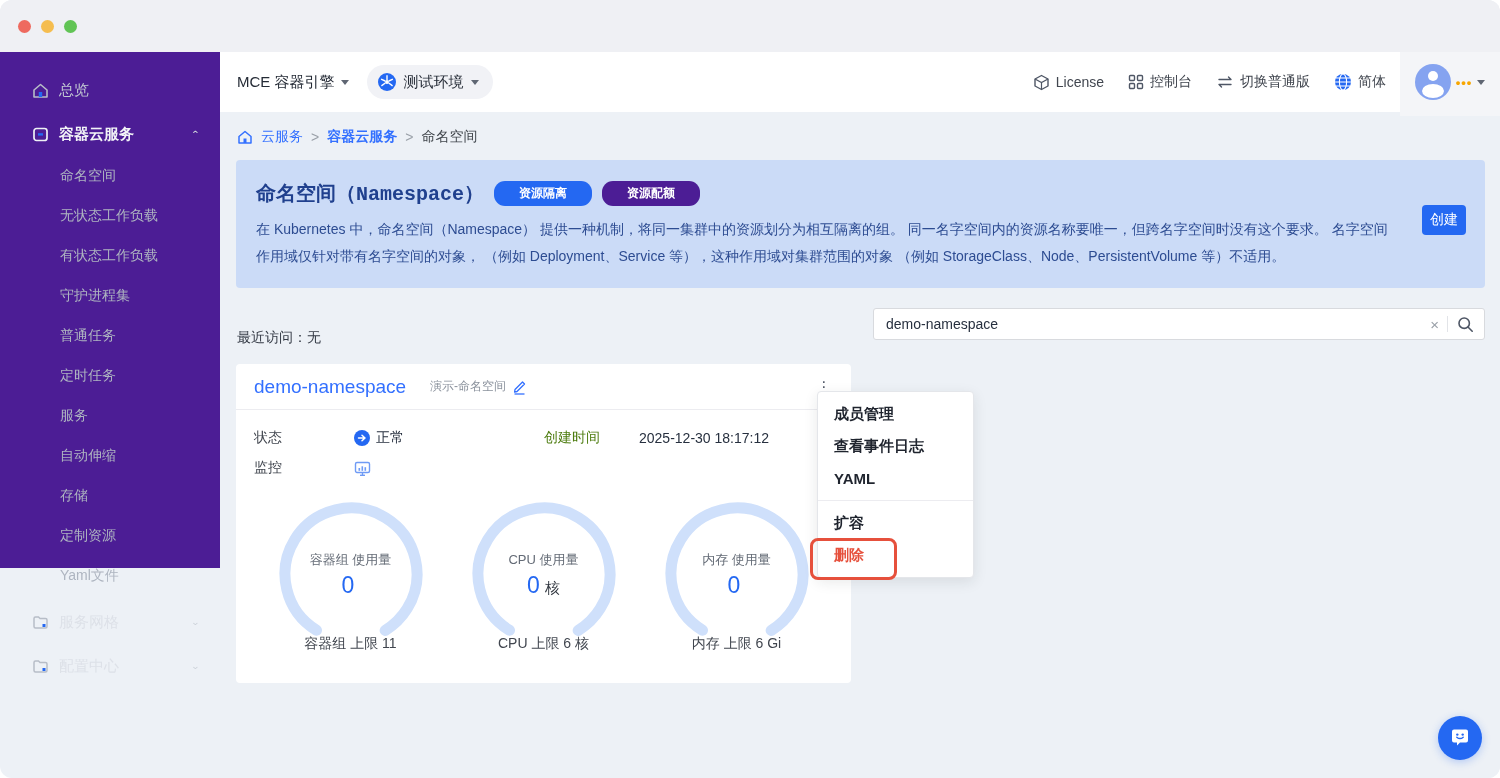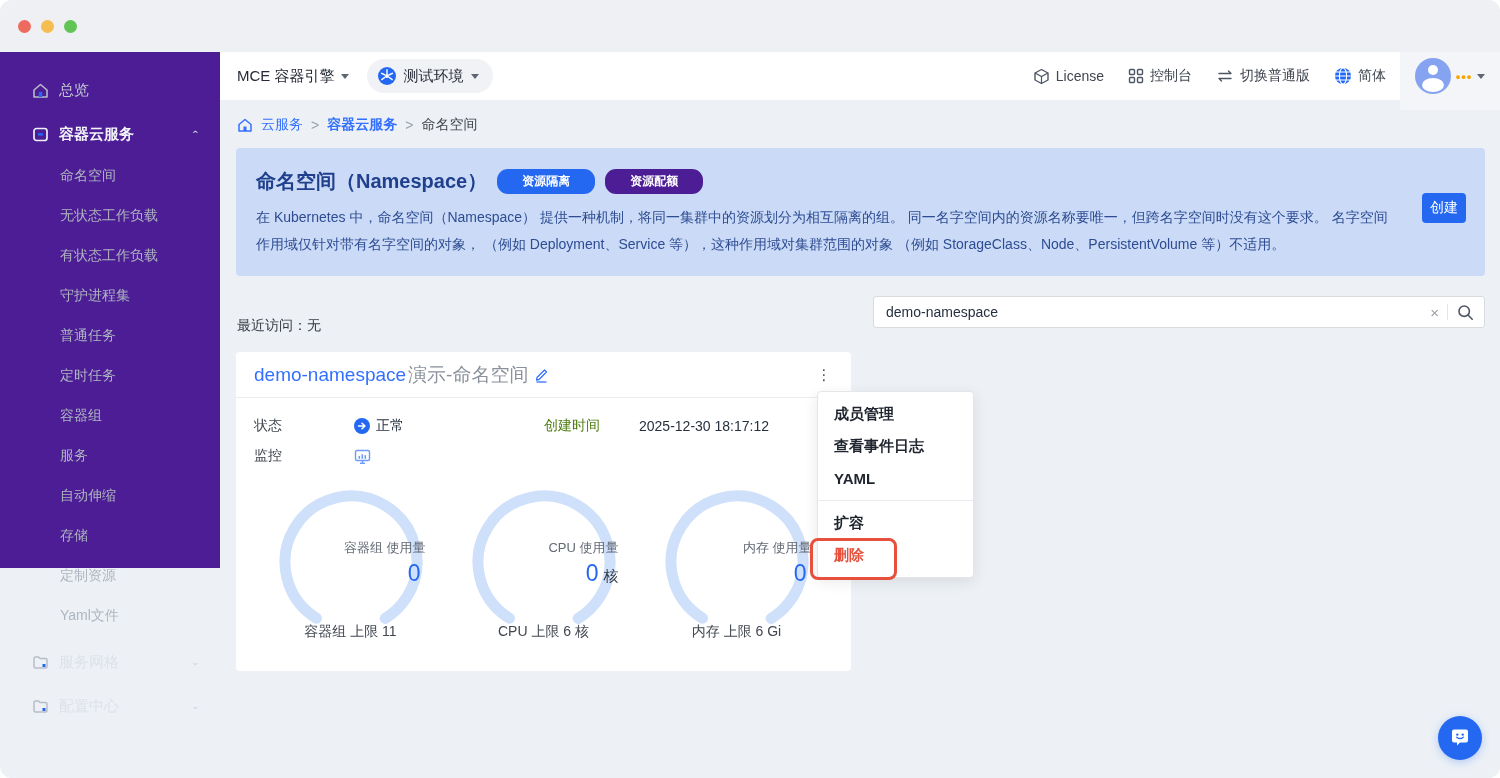--- a/index.html
+++ b/index.html
@@ -19,77 +19,77 @@
   .side-item.first { margin-top:18px; }
   .side-item.group { margin-top:4px; color:#f2f4f7; font-weight:700; }
   .side-item .chev { margin-left:auto; font-size:11px; color:#cdd2da; transform:scaleY(.8); }
   .submenu { margin-top:2px; }
   .submenu .sub { display:flex; align-items:center; height:40px; padding-left:60px; font-size:14px; color:#aeb5c0; cursor:pointer; }
   .side-item.section { margin-top:6px; color:#dde1e8; }
   .side-item.section.last { margin-top:4px; }
 
   
   .main { position:absolute; top:52px; left:220px; width:1280px; height:726px; background:#edf1f6; }
-  .topbar { height:48px; background:#ffffff; display:flex; align-items:center; padding:0 0 0 17px; }
+  .topbar { height:60px; background:#ffffff; display:flex; align-items:center; padding:0 0 0 17px; }
   .product { font-size:15px; color:#252b36; display:flex; align-items:center; gap:6px; cursor:pointer; }
   .caret { width:0; height:0; border-left:4px solid transparent; border-right:4px solid transparent; border-top:5px solid #5f6673; display:inline-block; }
   .env-pill { margin-left:18px; display:flex; align-items:center; gap:7px; background:#f1f2f6; border-radius:17px; height:34px; padding:0 14px 0 10px; font-size:15px; color:#252b36; cursor:pointer; }
   .top-right { margin-left:auto; display:flex; align-items:center; gap:24px; font-size:14px; color:#41464f; }
   .tr-item { display:flex; align-items:center; gap:6px; cursor:pointer; }
   .avatar-panel { width:100px; height:68px; background:#f4f5f8; display:flex; align-items:center; justify-content:center; gap:5px; margin-left:14px; cursor:pointer; }
   .avatar { width:36px; height:36px; border-radius:50%; background:#85a3f0; position:relative; overflow:hidden; }
   .avatar:before { content:""; position:absolute; top:7px; left:13px; width:10px; height:10px; border-radius:50%; background:#fff; }
   .avatar:after { content:""; position:absolute; top:20px; left:7px; width:22px; height:14px; border-radius:50%; background:#fff; }
   .dots-orange { color:#f7a600; font-size:13px; letter-spacing:1px; font-weight:700; }
 
   
   .breadcrumb { margin:16px 15px 0 17px; display:flex; align-items:center; gap:8px; font-size:14px; color:#9aa0a8;text-align:right; }
   .crumb { color:#3370ff; cursor:pointer; }
   .crumb.bold { font-weight:700; }
   .crumb.current { color:#41464c; cursor:default; }
 
   
   .banner { position:relative; margin:14px 15px 0 16px; background:#cbdbf7; border-radius:4px; padding:20px 20px 18px; }
-  .banner-title-row { display:flex; align-items:center; gap:10px; }
+  .banner-title-row { display:flex; align-items:center; gap:10px;font-family:Liberation Mono, monospace; }
   .banner-title { font-size:20px; font-weight:700; color:#20408e; }
   .badge { font-size:12px; font-weight:700; color:#fff; border-radius:11px; padding:4px 25px; }
   .badge.blue { background:#2468f2; }
   .badge.green { background:#4c1d95; }
   .banner-desc { margin-top:9px; font-size:14px; line-height:27px; color:#2d4c92; padding-right:66px; }
   .create-btn { position:absolute; top:45px; right:19px; width:44px; height:30px; background:#2468f2; color:#fff; font-size:14px; border:none; border-radius:4px; cursor:pointer;text-align:center; }
 
   
   .tool-row { margin:13px 15px 0 17px; display:flex; align-items:center; justify-content:space-between; }
   .recent { font-size:14px; color:#343a45;margin-top:28px; }
   .searchbox { width:612px; height:32px; background:#fff; border:1px solid #d8dade; border-radius:3px; display:flex; align-items:center; padding:0 10px 0 12px; }
   .searchbox input { flex:1; border:none; outline:none; font-size:14px; color:#27303f; background:transparent; font-family:inherit; }
   .clear-x { color:#9aa0a8; font-size:15px; cursor:pointer; padding:0 8px; }
   .search-sep { width:1px; height:16px; background:#e2e4e8; }
   .mag { margin-left:9px; cursor:pointer; display:flex; }
 
   
   .card { margin:17px 0 0 16px; width:615px; background:#fff; border-radius:4px; padding-bottom:30px; }
   .card-head { height:46px; display:flex; align-items:center; padding:0 18px; border-bottom:1px solid #ececf0; }
   .card-name { font-size:19px; color:#3370ff; font-weight:500; cursor:pointer; }
-  .card-alias { font-size:19px; color:#8a919c; margin-left:2px; }
+  .card-alias { font-size:12px; color:#8a919c; margin-left:24px; }
   .edit-ic { margin-left:6px; cursor:pointer; display:flex; }
   .dots-v { margin-left:auto; color:#4e5665; font-size:15px; letter-spacing:0; cursor:pointer; line-height:6px; text-align:center; width:18px; }
   .card-body { padding:13px 18px 0; }
   .info-row { display:flex; align-items:center; height:30px; font-size:14px; }
   .ilabel { width:100px; color:#41464f; }
   .ival { display:flex; align-items:center; gap:6px; color:#27303f; width:190px; }
   .ilabel2 { width:95px; color:#4d7c0f; }
   .ival2 { color:#27303f; }
 
   
   .gauges { display:flex; margin-top:16px; }
   .gauge-wrap { flex:1; display:flex; flex-direction:column; align-items:center; }
   .gauge { position:relative; width:150px; height:150px; }
   .gauge svg { position:absolute; inset:0; }
-  .gauge-center { position:absolute; inset:0; display:flex; flex-direction:column; align-items:flex-end; justify-content:center; padding-top:2px; }
+  .gauge-center { position:absolute; inset:0; display:flex; flex-direction:column; align-items:center; justify-content:center; padding-top:2px; }
   .g-label { font-size:13px; color:#646b76; }
   .g-valrow { margin-top:3px; display:flex; align-items:baseline; gap:5px; }
   .g-value { font-size:23px; color:#2468f2; font-weight:500; }
   .g-unit { font-size:15px; color:#30363f; }
   .g-limit { margin-top:-14px; font-size:14px; color:#41464f; }
 
   
   .menu { position:absolute; left:817px; top:391px; width:157px; background:#fff; border:1px solid #e4e6ea; border-radius:4px; box-shadow:0 4px 14px rgba(31,35,41,.1); padding:6px 0; z-index:20; }
   .menu-item { height:32px; display:flex; align-items:center; padding:0 16px; font-size:15px; font-weight:600; color:#1f242e; cursor:pointer; }
   .menu-div { border-top:1px solid #ececf0; margin:6px 0; }
@@ -128,21 +128,20 @@
       <span>容器云服务</span>
       <span class="chev">⌃</span>
     </div>
     <div class="submenu">
       <div class="sub">命名空间</div>
       <div class="sub">无状态工作负载</div>
       <div class="sub">有状态工作负载</div>
       <div class="sub">守护进程集</div>
       <div class="sub">普通任务</div>
       <div class="sub">定时任务</div>
-      <div class="sub">容器组</div>
       <div class="sub">服务</div>
       <div class="sub">自动伸缩</div>
       <div class="sub">存储</div>
       <div class="sub">定制资源</div>
       <div class="sub">Yaml文件</div>
     </div>
     <div class="side-item section">
       <svg class="ic" viewBox="0 0 17 17">
           <path d="M2 4.5 Q2 3 3.5 3 H6.5 L8 4.5 H13.5 Q15 4.5 15 6 V12.5 Q15 14 13.5 14 H3.5 Q2 14 2 12.5 Z" fill="none" stroke="#b7bdc7" stroke-width="1.5"></path>
           <rect x="10.5" y="10" width="3" height="3" fill="#2468f2"></rect>

